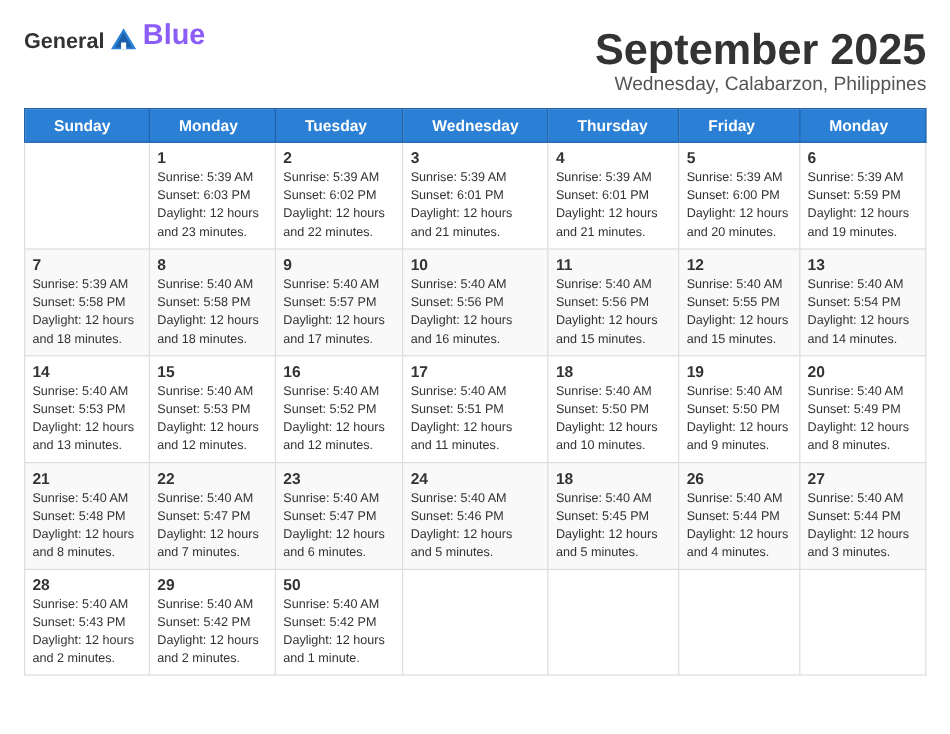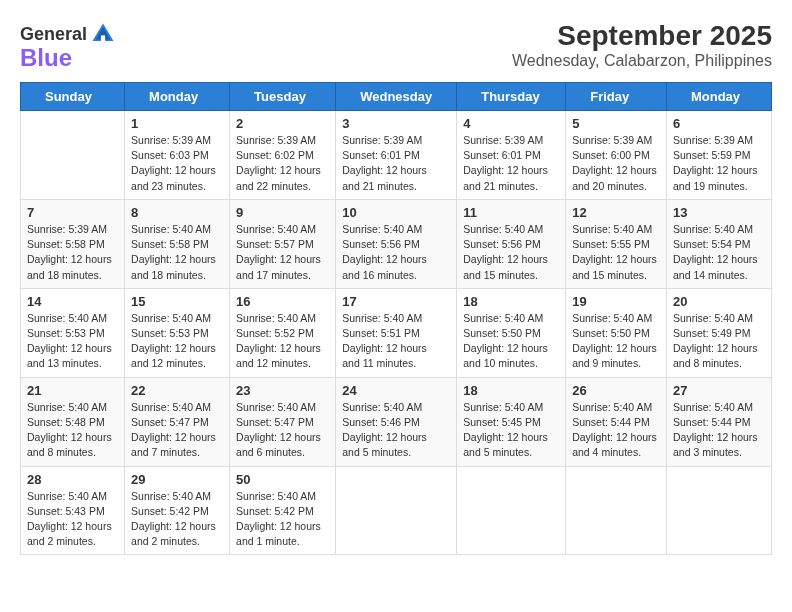--- a/index.html
+++ b/index.html
@@ -13,21 +13,21 @@
     .header {
       display: flex;
       justify-content: space-between;
       align-items: flex-start;
       margin-bottom: 10px;
     }
     .title-section {
       text-align: right;
     }
     .month-title {
-      font-size: 28px;
+      font-size: 36px;
       font-weight: bold;
       color: #333;
     }
     .location {
       font-size: 16px;
       color: #555;
     }
     .calendar {
       width: 100%;
       border-collapse: collapse;
@@ -61,21 +61,21 @@
     }
     .day-info {
       line-height: 1.45;
       font-size: 10.5px;
     }
     .empty-cell {
       background: #fff;
     }
     .logo-wrapper {
       display: flex;
-      flex-direction: column;
+      flex-direction: row;
       align-items: flex-start;
     }
     .logo-line {
       display: flex;
       align-items: center;
     }
   </style>
 </head>
 <body>
 

